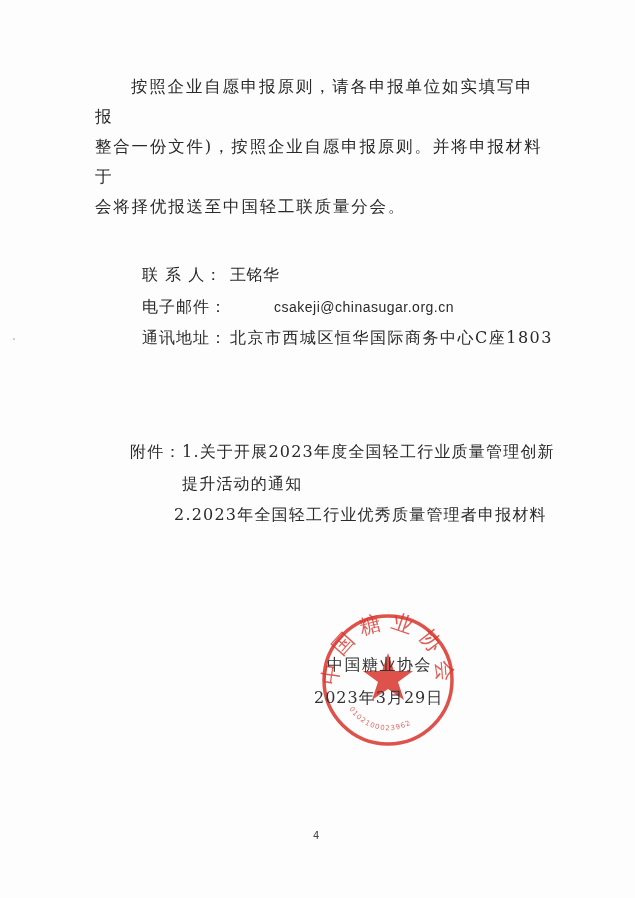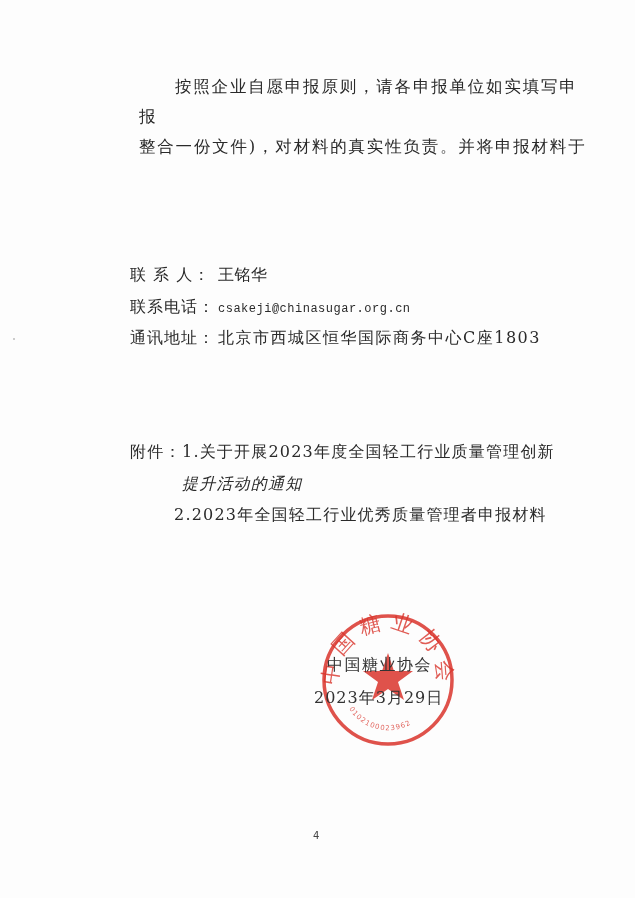--- a/index.html
+++ b/index.html
@@ -1,55 +1,56 @@
 <!DOCTYPE html>
 <html><head>
 <meta charset="utf-8">
 <style>
   html, body { margin:0; padding:0; }
   body {
     width:635px; height:898px; background:#ffffff; position:relative; overflow:hidden;
     font-family: "DejaVu Serif", "Liberation Serif", serif; color:#2a2a2a;
   }
   .page { position:absolute; left:0; top:0; width:635px; height:898px; background:#fdfdfd; }
-  .para { position:absolute; left:95px; top:72px; width:450px; font-size:16.5px; line-height:30px; letter-spacing:1.8px;margin-left:44px; }
+  .para { position:absolute; left:95px; top:72px; width:450px; font-size:16.5px; line-height:30px; letter-spacing:1.8px; }
   .para .indent { display:inline-block; width:36px; }
-  .contact { position:absolute; left:130px; top:259px; width:420px; font-size:16px; }
+  .contact { position:absolute; left:142px; top:259px; width:420px; font-size:16px; }
   .contact .row { height:31.5px; line-height:31.5px; white-space:nowrap; }
   .contact .label { display:inline-block; width:88px; letter-spacing:1px; }
   .contact .value { display:inline-block; letter-spacing:0.5px; }
   .attach { position:absolute; left:130px; top:436px; width:430px; font-size:16px; }
   .attach .row { height:31.5px; line-height:31.5px; white-space:nowrap; letter-spacing:1.2px; }
   .attach .lbl { display:inline-block; width:52px; }
-  .attach .cont { padding-left:52px;font-style:italic; }
+  .attach .cont { padding-left:52px; }
   .attach .sub { padding-left:44px; }
   .stamp { position:absolute; left:318px; top:611px; width:140px; height:138px; }
   .sig { position:absolute; left:320px; top:655px; width:180px; font-size:16px; color:#333; }
   .sig .org { position:absolute; left:7px; top:0; letter-spacing:1.5px; white-space:nowrap; }
   .sig .date { position:absolute; left:-6px; top:33px; letter-spacing:1px; white-space:nowrap; }
   .pagenum { position:absolute; left:313px; top:830px; font-size:10px; font-family:"DejaVu Sans", sans-serif; color:#444; }
   .dot { position:absolute; left:13px; top:338px; width:2px; height:2px; background:#bbb; border-radius:1px; }
 </style>
 </head>
 <body>
 
 <div class="page">
   <div class="dot"></div>
 
   <div class="para">
     <div><span class="indent"></span><span>按照企业自愿申报原则，请各申报单位如实填写申报</span></div>
-    <div>整合一份文件)，对材料的真实性负责。并将申报材料于</div>
+    <div>整合一份文件)，按照企业自愿申报原则。并将申报材料于</div>
+    <div>会将择优报送至中国轻工联质量分会。</div>
   </div>
 
   <div class="contact">
     <div class="row">
       <span class="label">联 系 人：</span><span class="value">王铭华</span>
     </div>
     <div class="row">
-      <span class="label">联系电话：</span><span class="value" style="font-family:Liberation Mono, monospace; font-size:12px;">csakeji@chinasugar.org.cn</span>
+      <span class="label">电子邮件：</span><span class="value" style="font-family:Liberation Sans, sans-serif; font-size:14px;margin-left:44px;">csakeji@chinasugar.org.cn</span>
     </div>
     <div class="row">
       <span class="label">通讯地址：</span><span class="value" style="letter-spacing:1.5px;">北京市西城区恒华国际商务中心C座1803</span>
     </div>
   </div>
 
   <div class="attach">
     <div class="row">
       <span class="lbl">附件：</span><span>1.关于开展2023年度全国轻工行业质量管理创新</span>
     </div>

